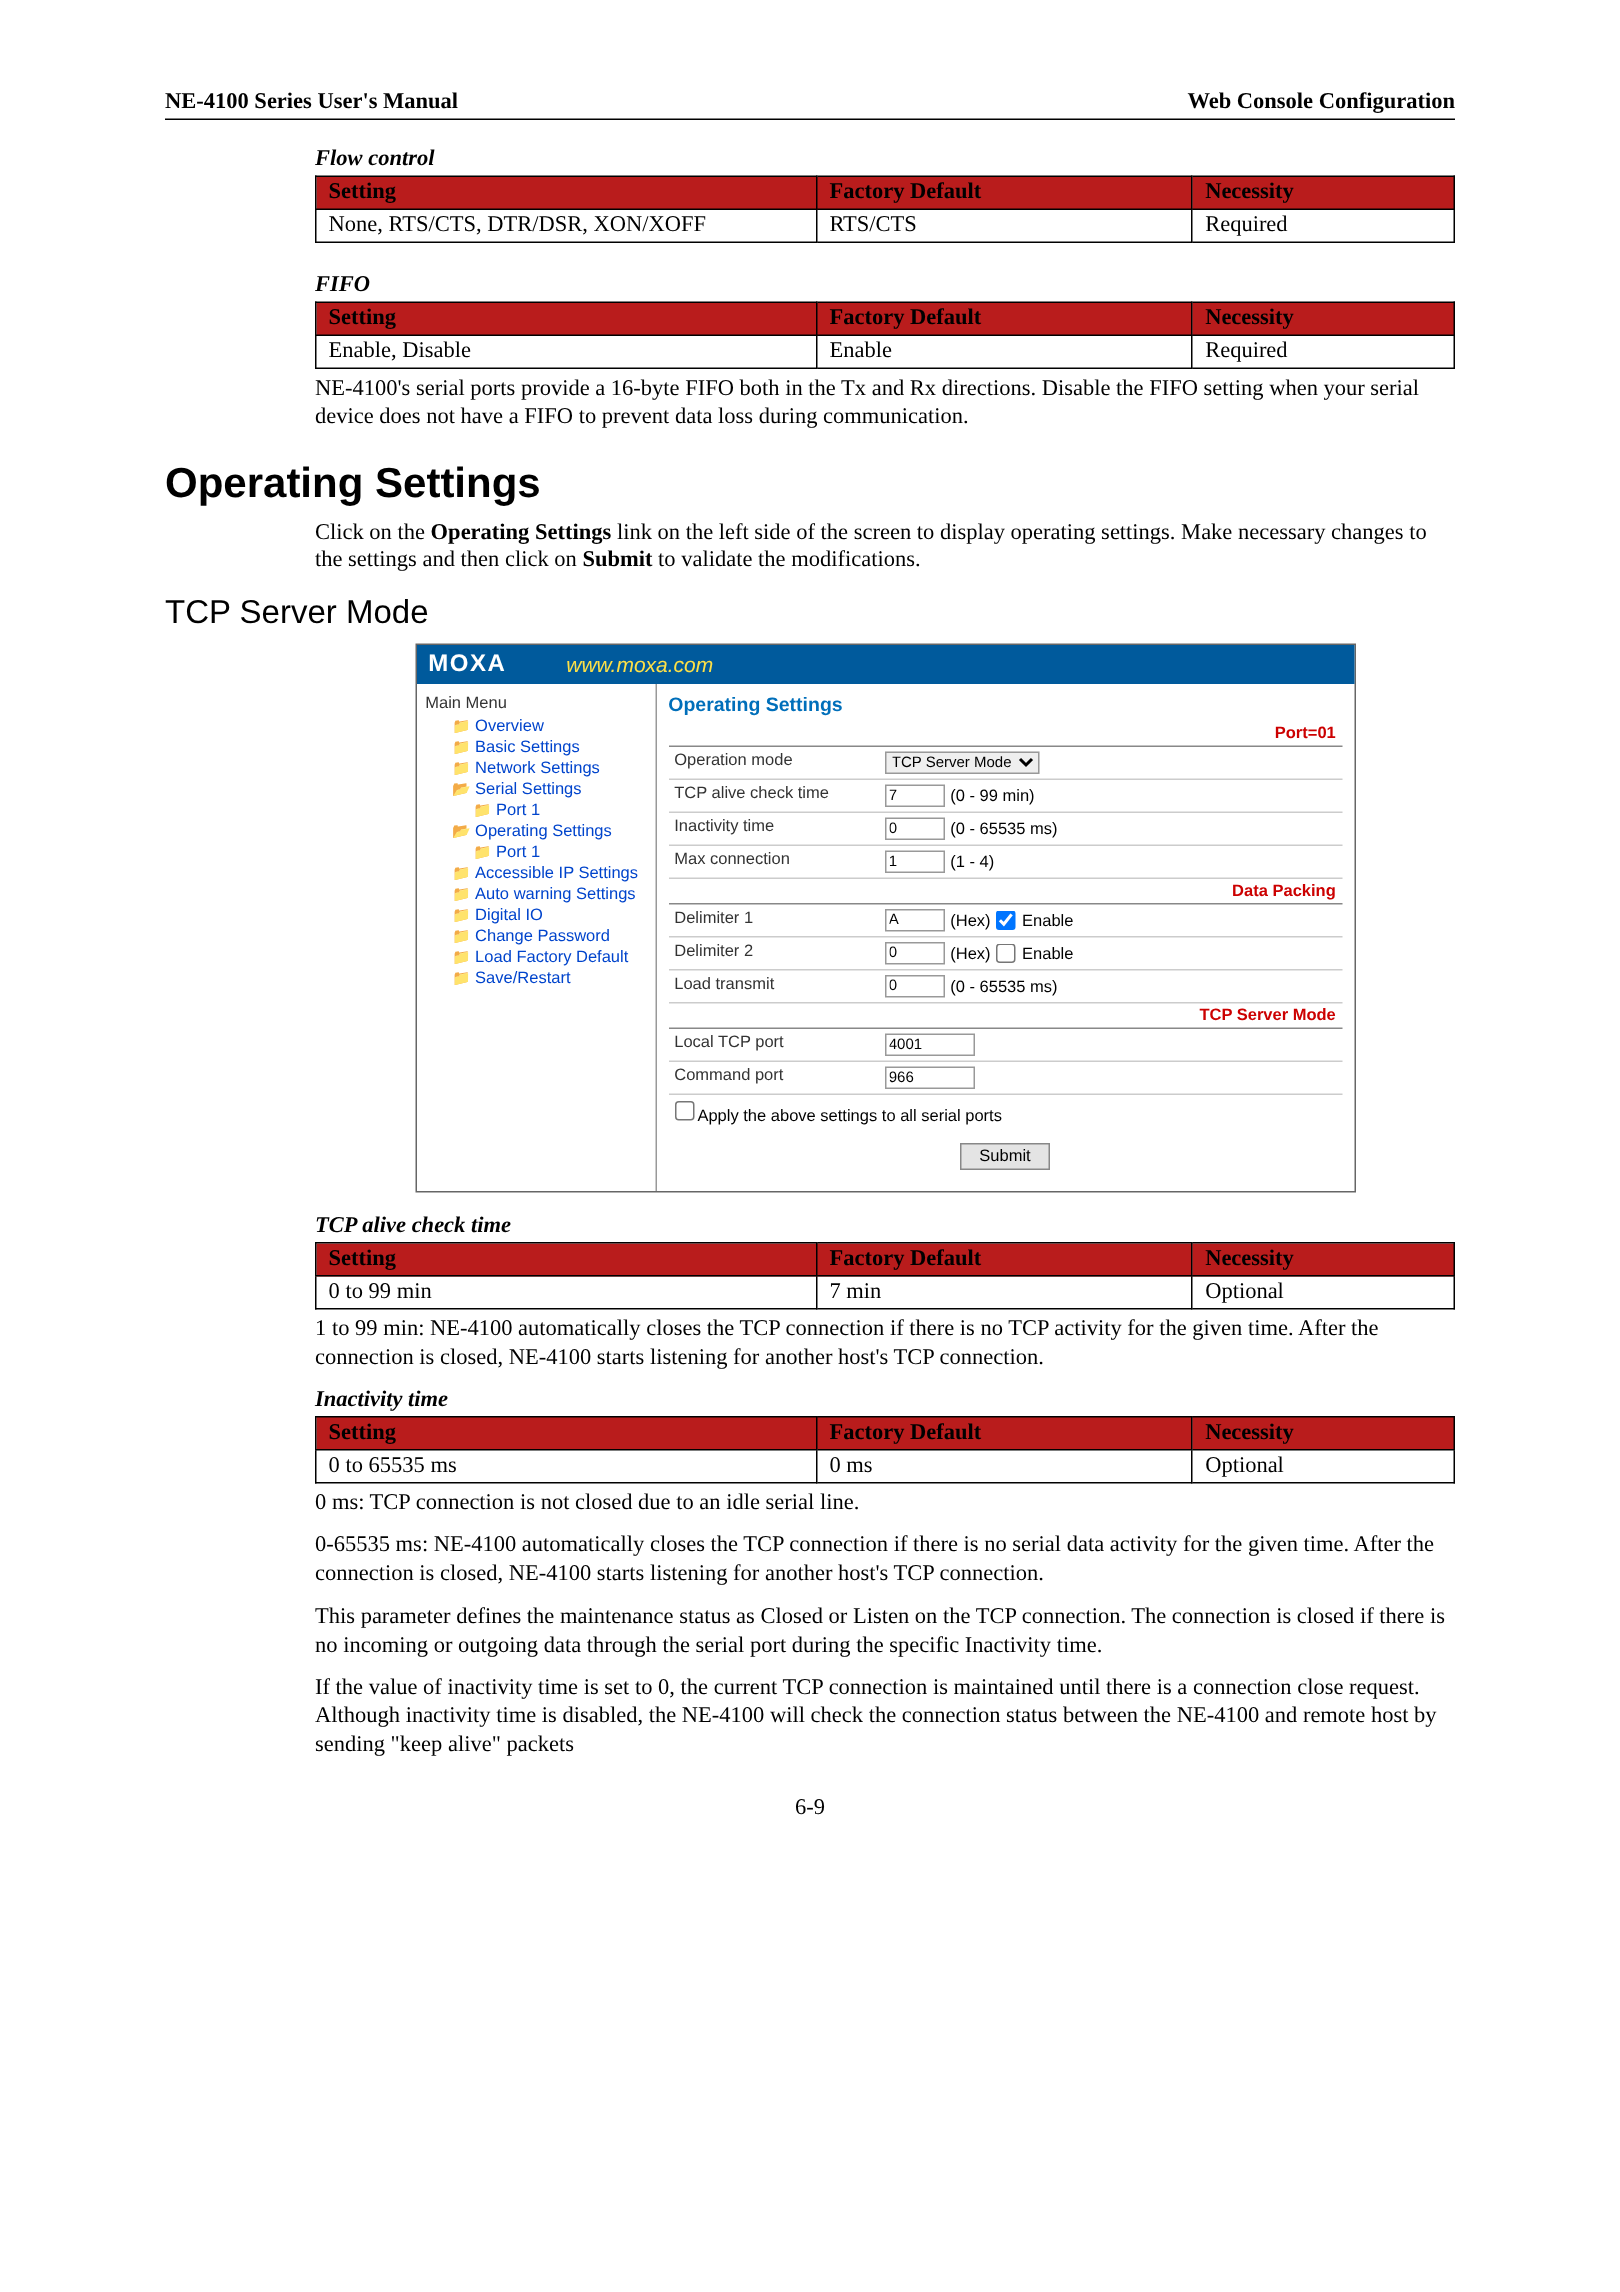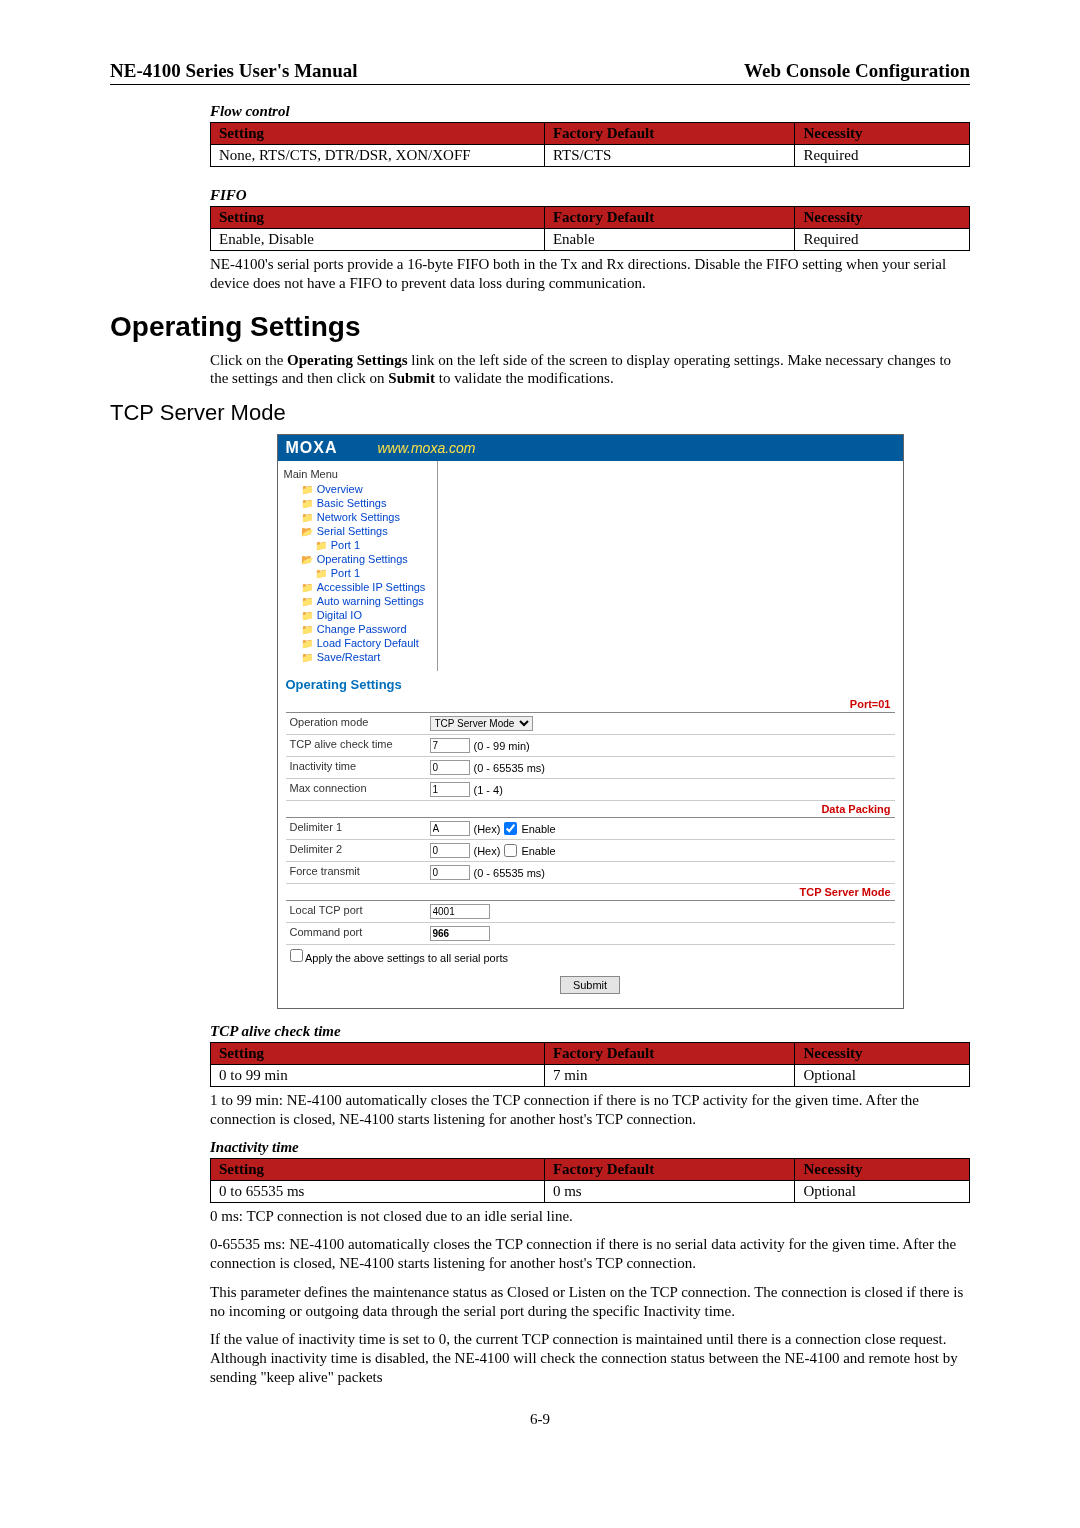--- a/index.html
+++ b/index.html
@@ -8,21 +8,21 @@
       font-size: 15px;
       background: #fff;
       padding: 60px 110px 40px 110px;
       width: 1080px;
       color: #000;
     }
     .header-row {
       display: flex;
       justify-content: space-between;
       font-weight: bold;
-      font-size: 19px;
+      font-size: 15px;
       border-bottom: 1.5px solid #000;
       padding-bottom: 2px;
       margin-bottom: 18px;
     }
     .content { margin-left: 100px; margin-right: 0; }
     .tlabel {
       font-style: italic;
       font-weight: bold;
       font-size: 15px;
       margin-bottom: 2px;
@@ -71,21 +71,21 @@
     }
     .ss-header {
       background: #005a9c;
       color: #fff;
       display: flex;
       align-items: center;
       padding: 4px 8px;
     }
     .ss-brand { font-weight: bold; letter-spacing: 1px; font-size: 16px; }
     .ss-url { color: #fde047; font-style: italic; margin-left: 40px; font-size: 14px; }
-    .ss-body { display: flex; flex-direction: column; }
+    .ss-body { display: flex; }
     .ss-nav {
       width: 160px;
       padding: 6px;
       border-right: 1px solid #999;
       background: #fff;
     }
     .ss-nav div { padding: 1px 0 1px 4px; color: #0044cc; cursor: pointer; }
     .ss-nav .folder::before { content: "📁 "; font-size: 10px; }
     .ss-nav .folder-o::before { content: "📂 "; font-size: 10px; }
     .ss-nav .root { color: #333; padding-left: 0; }
@@ -228,39 +228,39 @@
             <div class="ss-row">
               <div class="lab">Delimiter 2</div>
               <div class="val">
                 <input type="text" value="0" style="">
                 <span>(Hex)</span>
                 <input type="checkbox" style="">
                 <span>Enable</span>
               </div>
             </div>
             <div class="ss-row">
-              <div class="lab">Force transmit</div>
+              <div class="lab">Load transmit</div>
               <div class="val">
                 <input type="text" value="0" style="">
                 <span>(0 - 65535 ms)</span>
               </div>
             </div>
           </div>
         <div class="ss-sect">TCP Server Mode</div>
         <div id="rows3">
             <div class="ss-row">
               <div class="lab">Local TCP port</div>
               <div class="val">
                 <input type="text" value="4001" style="width: 60px;">
               </div>
             </div>
             <div class="ss-row">
               <div class="lab">Command port</div>
               <div class="val">
-                <input type="text" value="966" style="width: 60px; font-weight: bold;">
+                <input type="text" value="966" style="width: 60px;">
               </div>
             </div>
           </div>
         <div class="ss-apply">
           <input type="checkbox" style="">
           <span>Apply the above settings to all serial ports</span>
         </div>
         <div class="ss-submit">
           <button>Submit</button>
         </div>

